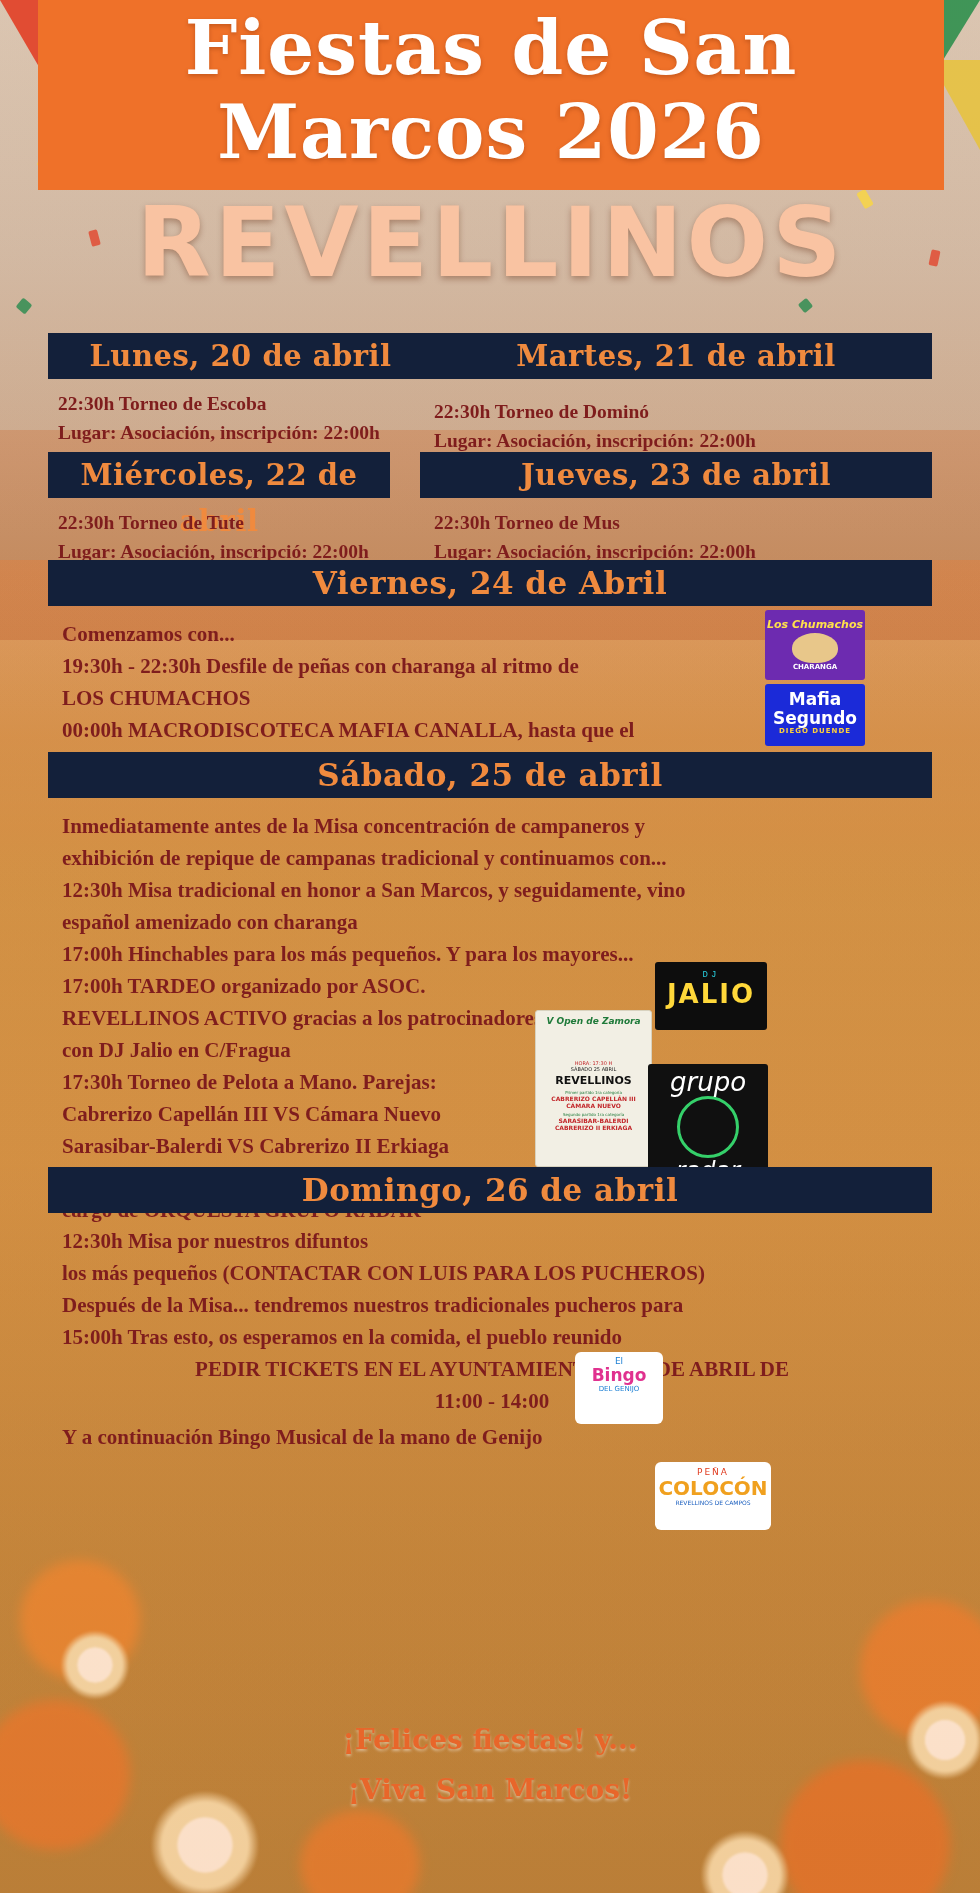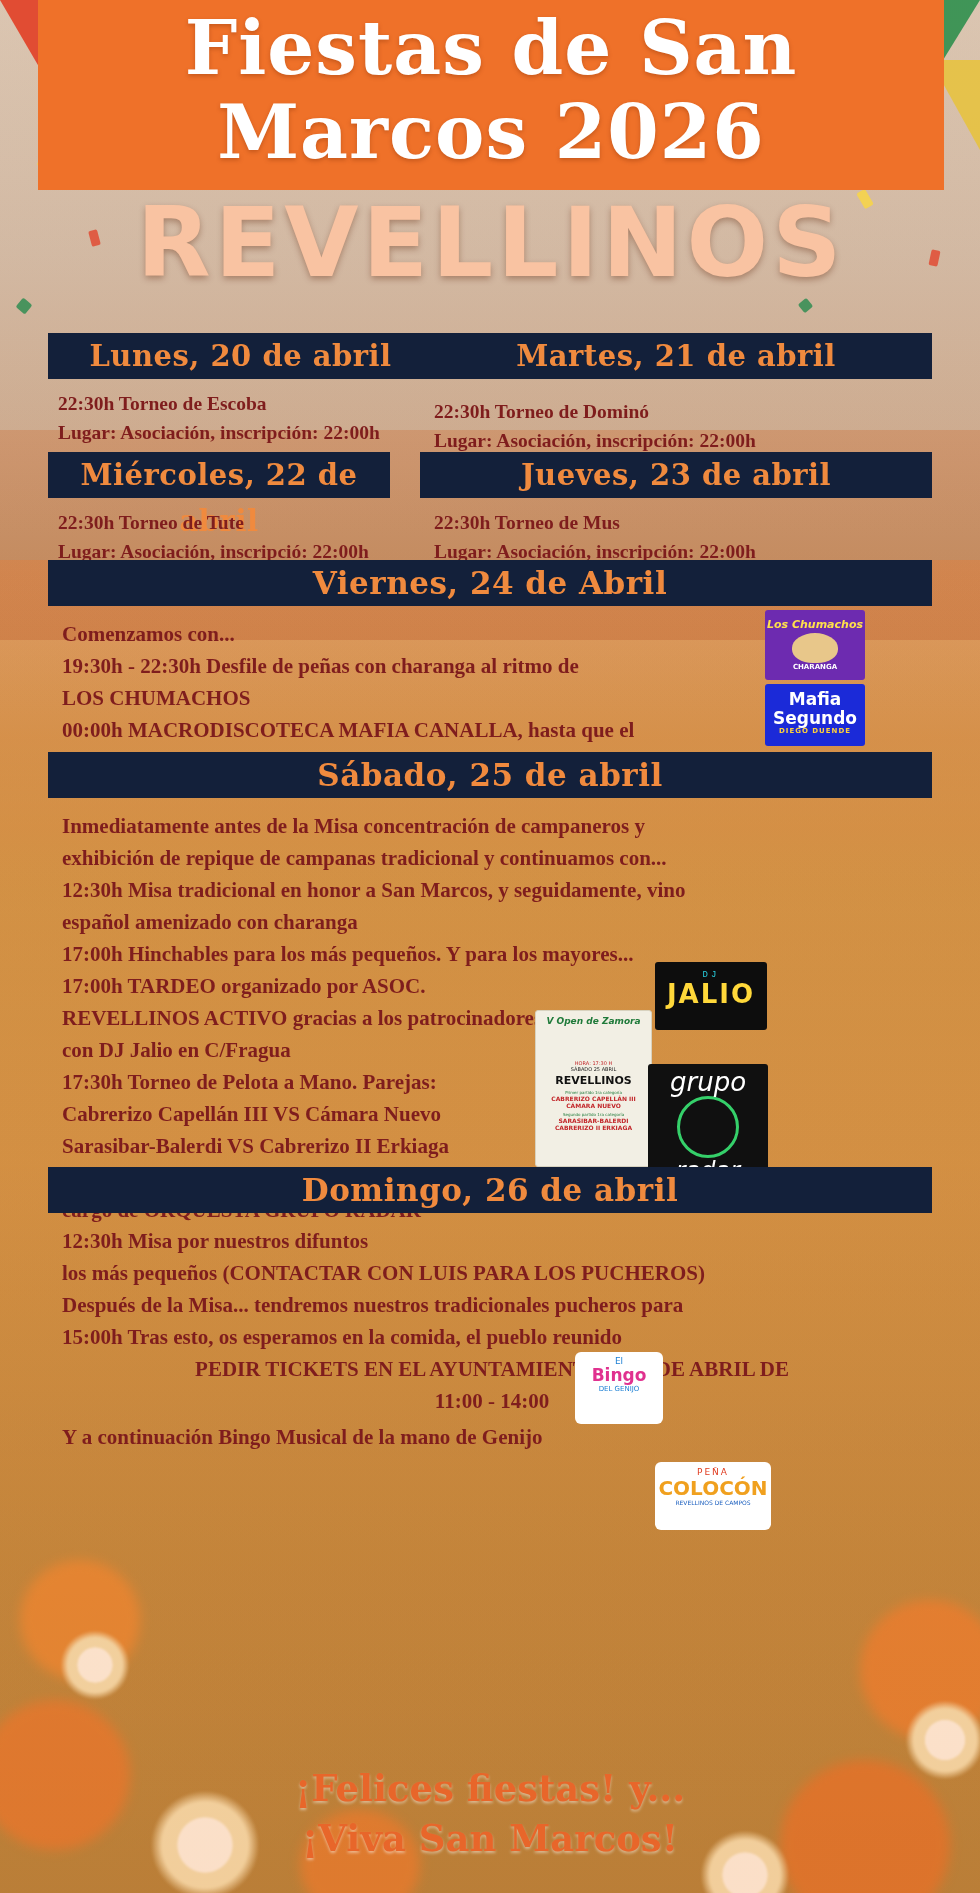--- a/index.html
+++ b/index.html
@@ -50,22 +50,22 @@
   .body-text.big{font-size:21px;line-height:32px;}
   .center{text-align:center;}
 
   
   .logo{position:absolute;border-radius:3px;overflow:hidden;
      font-family:"DejaVu Sans", sans-serif;text-align:center;}
   .logo-txt{font-weight:bold;}
 
   
   #closing{position:absolute;left:180px;top:1715px;width:620px;text-align:center;
-    color:#e8662a;font-family:"DejaVu Serif", serif;font-weight:bold;font-size:37px;
-    line-height:50px;text-shadow:0 2px 3px rgba(255,255,255,.45);margin-top:48px;}
+    color:#e8662a;font-family:"DejaVu Serif", serif;font-weight:bold;font-size:28px;
+    line-height:50px;text-shadow:0 2px 3px rgba(255,255,255,.45);}
 </style>
 </head>
 <body>
 
 <div id="bg">
   <div class="bg-sky"></div>
   <div class="bg-town"></div>
   <div class="bg-field"></div>
   <div class="bg-orangewash"></div>
 

